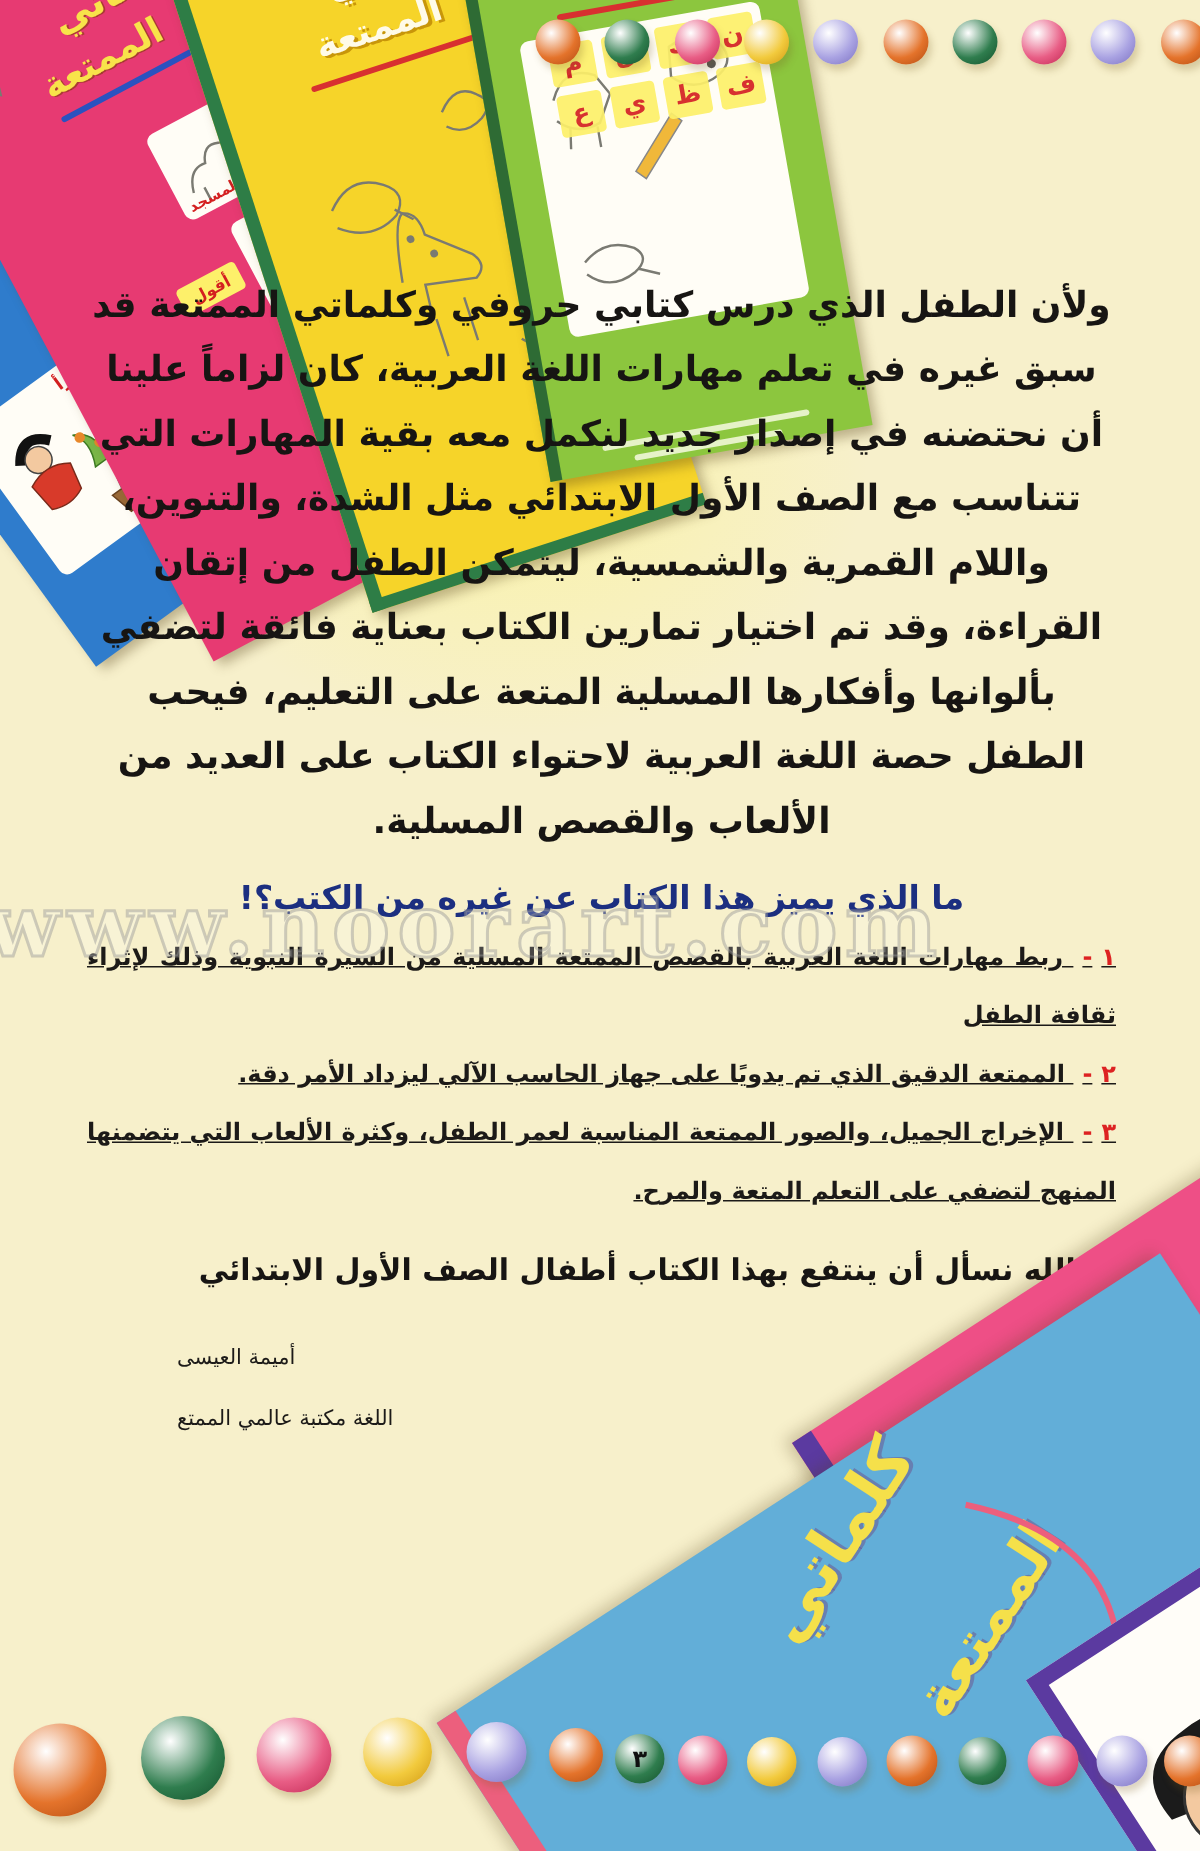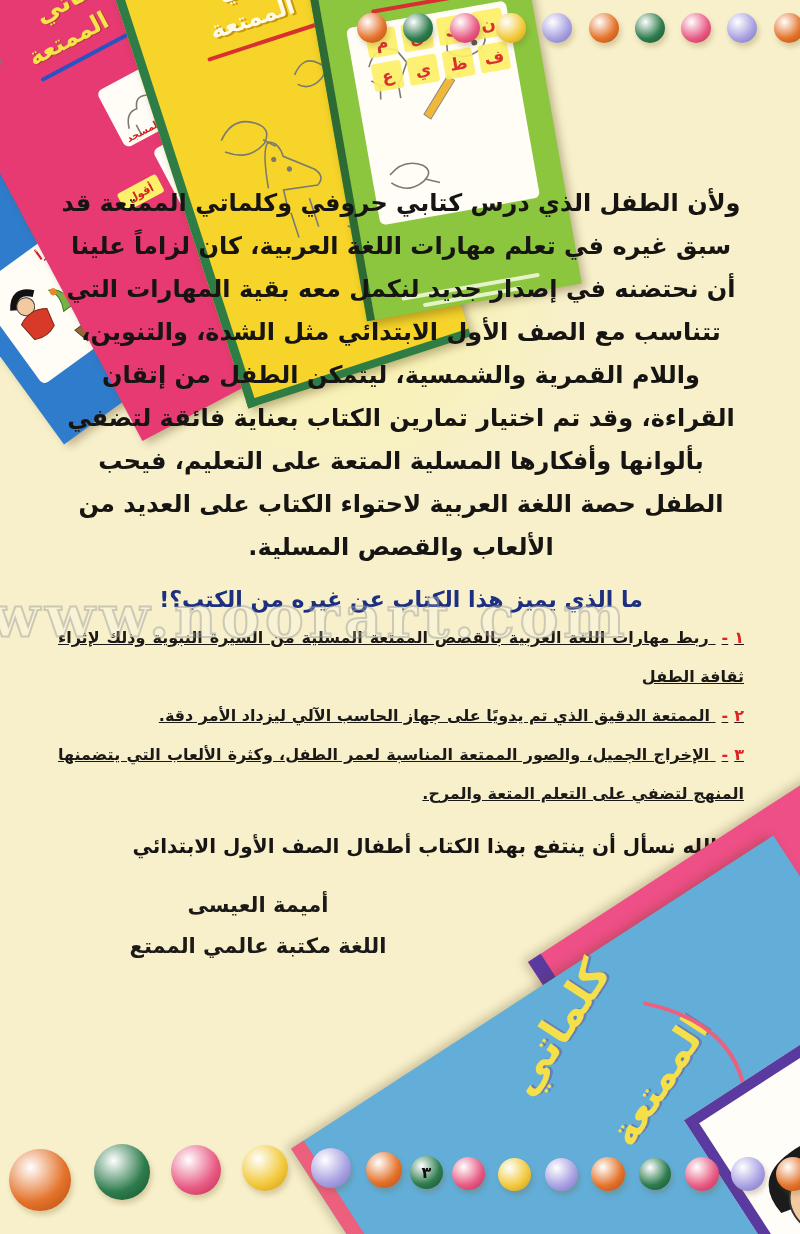--- a/index.html
+++ b/index.html
@@ -29,22 +29,22 @@
   .doodle{stroke:#7a7a72;fill:none;stroke-width:1.6;}
   
   .content{position:absolute;left:58px;right:56px;top:182px;direction:rtl;z-index:10;}
   .content p{margin:0;text-align:center;}
   .intro{font-size:24px;line-height:43px;font-weight:bold;color:#171513;text-align:justify;}
   .highlight{margin-top:10px !important;font-size:20px;line-height:43px;font-weight:bold;text-align:justify;}
   .heading{margin-top:18px !important;font-size:22px;font-weight:bold;}
   ol.points{list-style:none;margin:6px 0 0;padding:0;font-size:16px;line-height:39px;font-weight:bold;color:#1c1a18;text-align:justify;text-decoration:underline;}
   ol.points .num{color:#d42020;font-weight:bold;margin-left:6px;}
   .closing{margin-top:16px !important;font-size:20px;line-height:34px;font-weight:bold;color:#171513;padding-left:60px;}
-  .signature{position:absolute;left:118px;top:885px;width:280px;text-align:center;direction:rtl;
-    font-size:21px;line-height:41px;font-weight:bold;color:#1c1a18;z-index:10;}
+  .signature{position:absolute;left:118px;top:885px;width:280px;text-align:left;direction:rtl;
+    font-size:14px;line-height:41px;font-weight:normal;color:#1c1a18;z-index:10;}
   
   .watermark{position:absolute;left:-10px;top:583px;width:830px;white-space:nowrap;overflow:hidden;
     font-family:"DejaVu Serif",serif;font-weight:bold;font-size:58px;letter-spacing:5px;
     color:rgba(255,255,255,.20);-webkit-text-stroke:2px rgba(150,150,150,.45);z-index:30;pointer-events:none;}
   
   .bbook{position:absolute;box-shadow:-4px -4px 10px rgba(80,60,20,.25);}
   .bb-pink{left:640px;top:800px;width:420px;height:540px;transform:rotate(-33deg);
     background:#ee4f86;border-left:15px solid #5b3aa0;z-index:14;}
   .bb-blue{left:370px;top:955px;width:560px;height:460px;transform:rotate(-33deg);
     background:#62aed8;border-left:15px solid #ec5f7d;z-index:15;}

